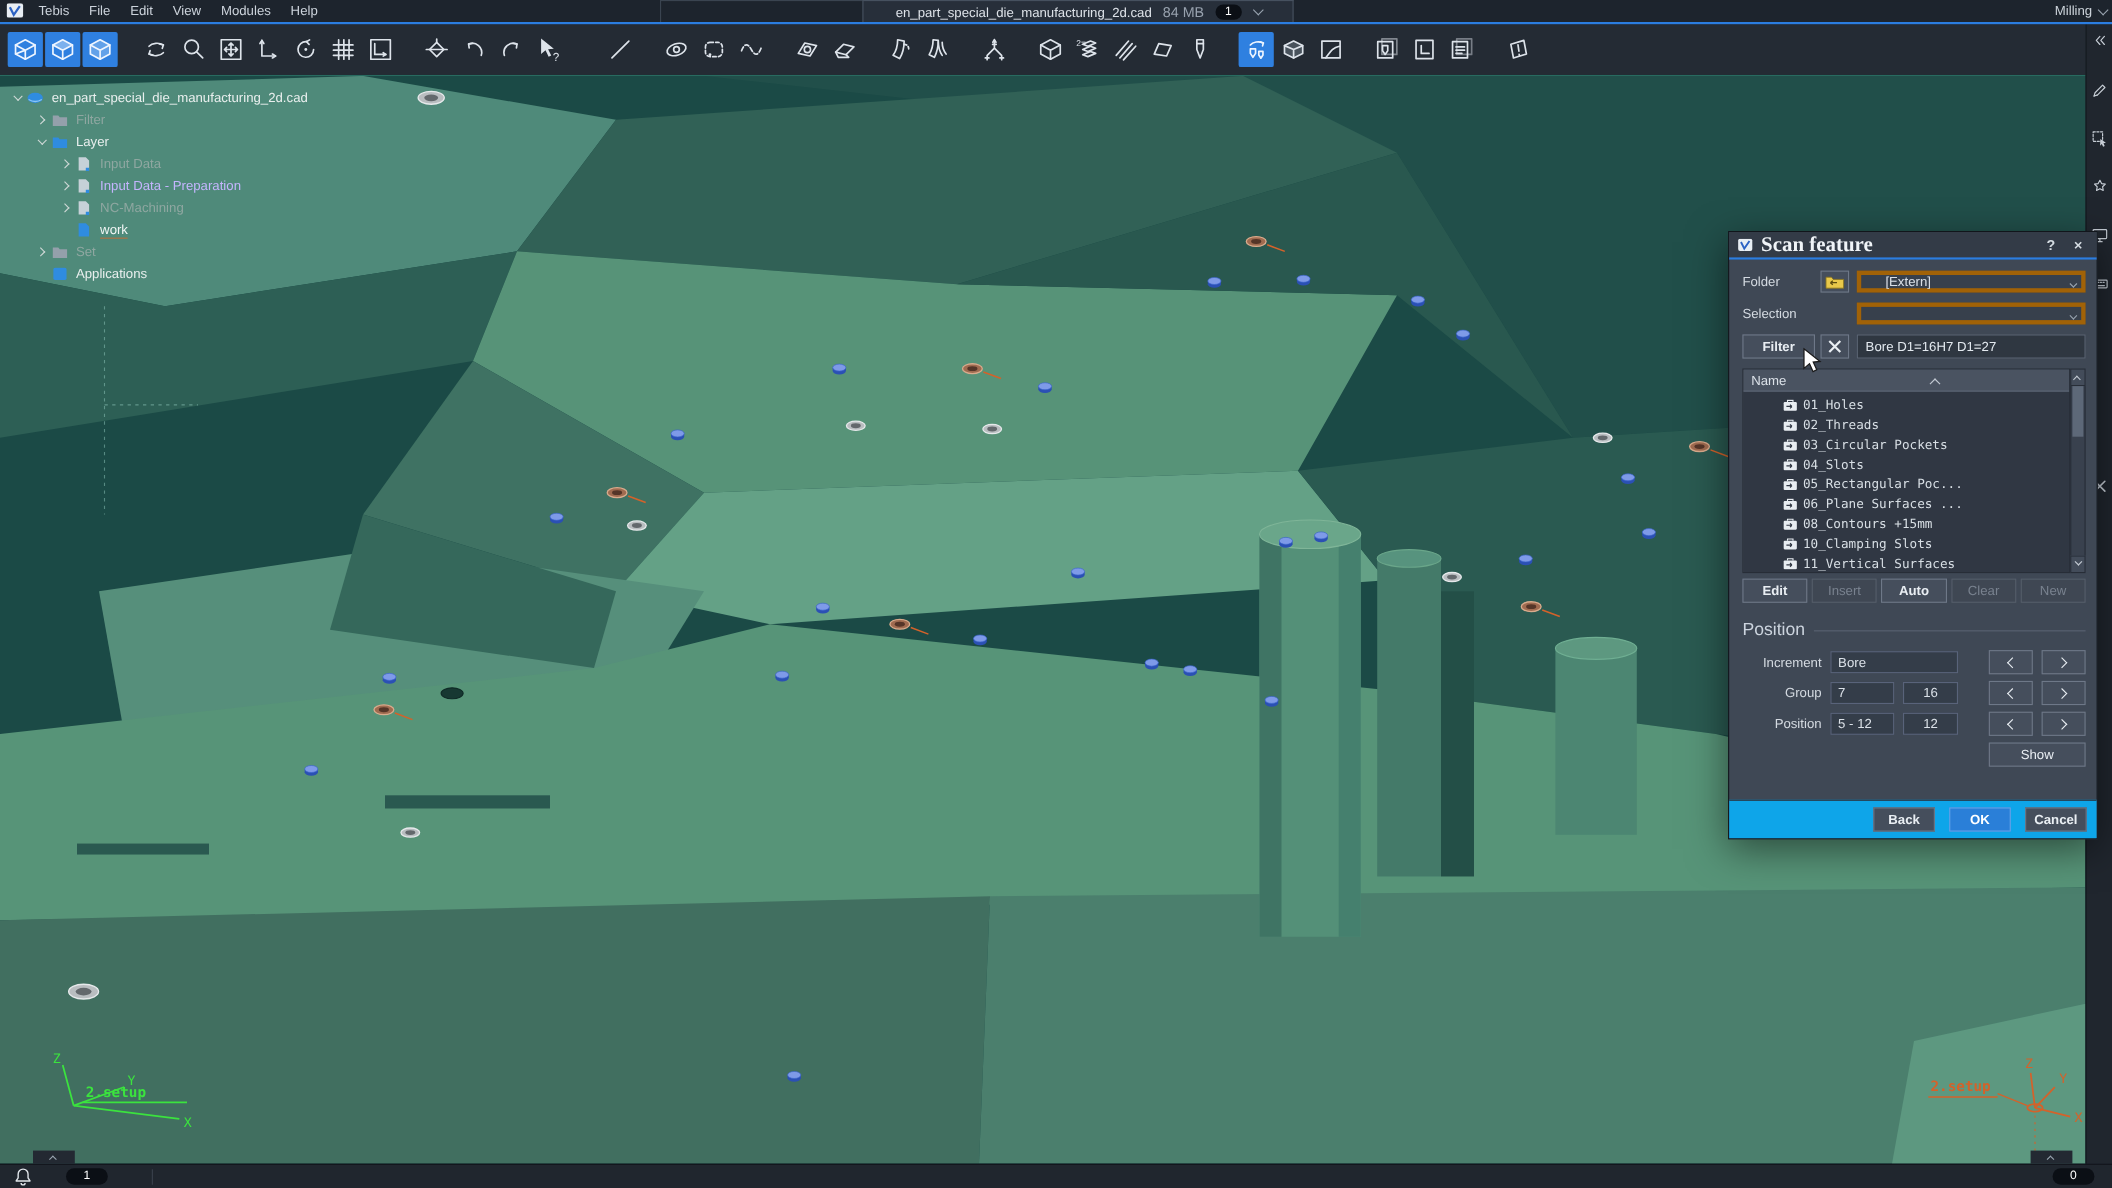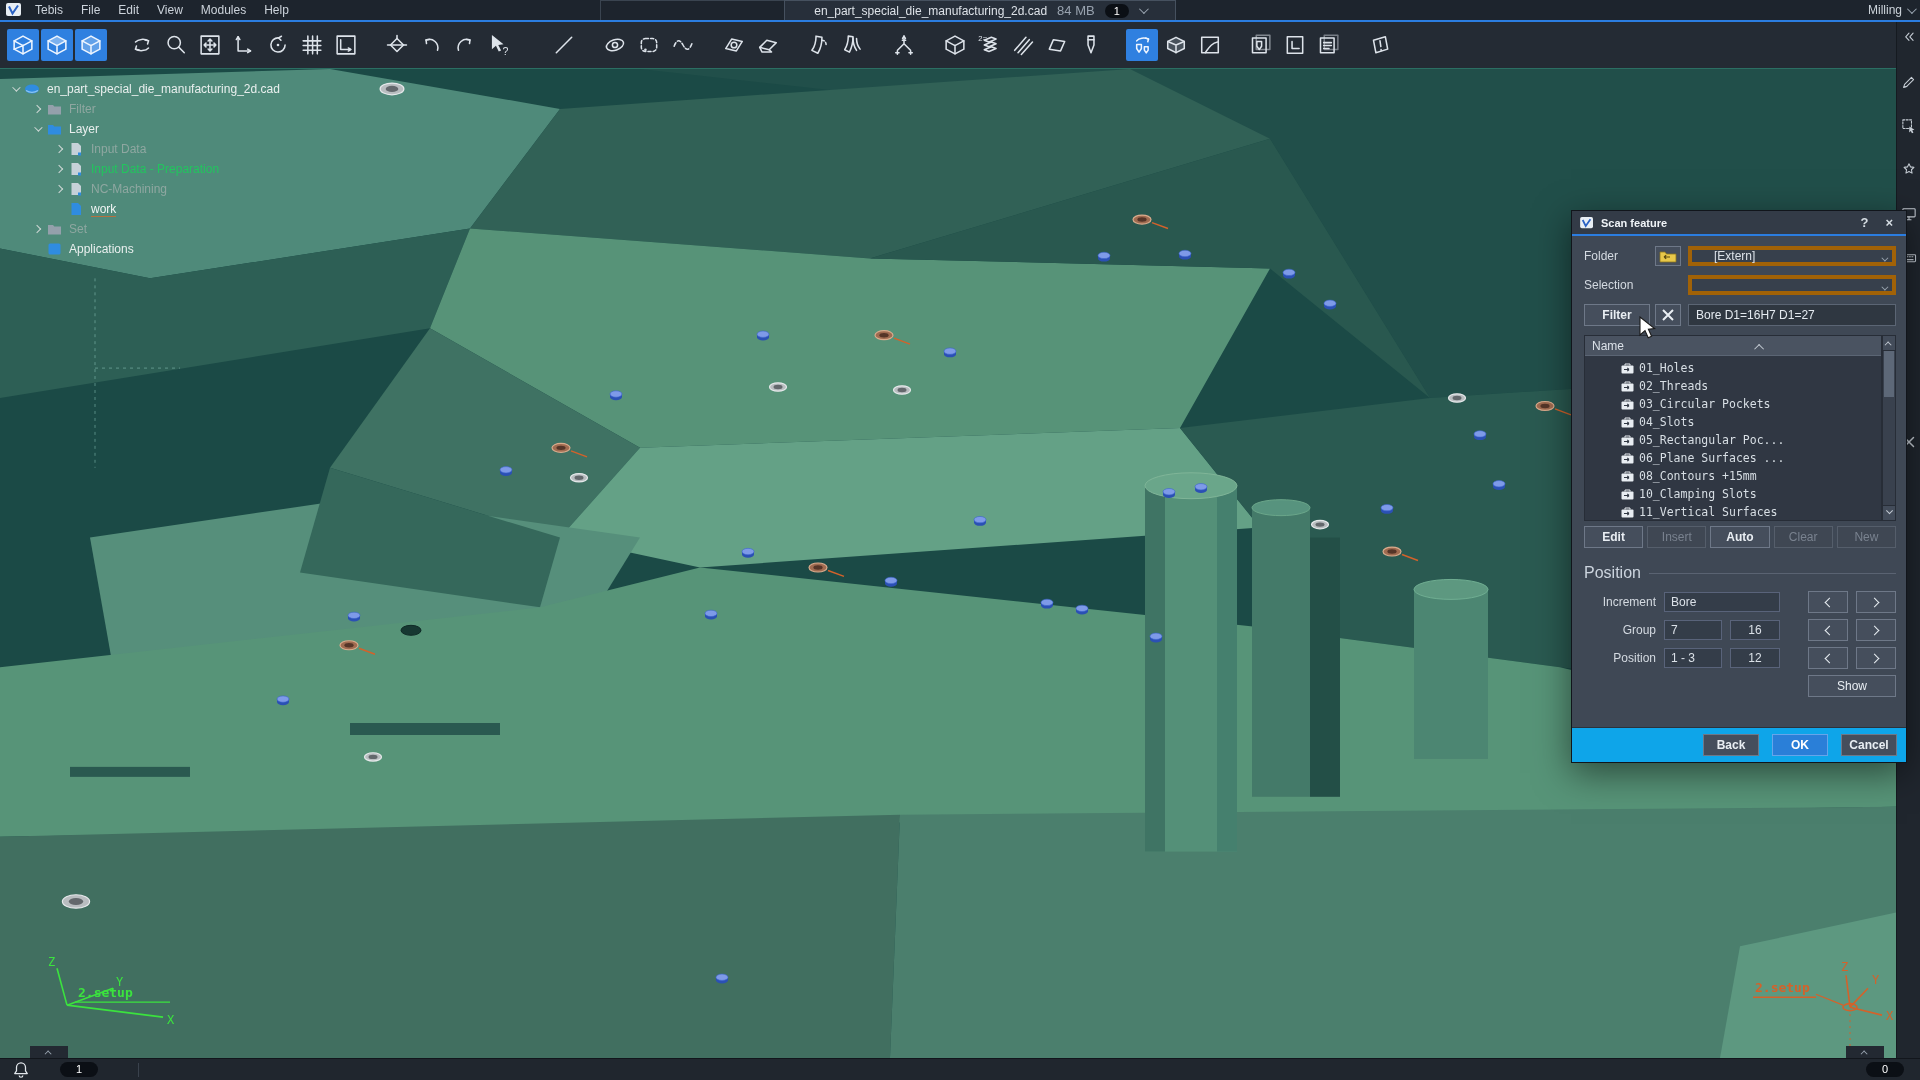--- a/index.html
+++ b/index.html
@@ -39,27 +39,27 @@
   .viewport { position:absolute; left:0; top:68px; right:24px; bottom:22px; background:#1b4a46;
     border-top:1px solid #2b6f63; overflow:hidden; }
   .scene { position:absolute; inset:0; width:100%; height:100%; }
   .tree { position:absolute; left:8px; top:10px; font-size:12px; z-index:3; }
   .trow { display:flex; align-items:center; height:20px; }
   .texp { width:14px; display:flex; justify-content:center; }
   .texp .chev { border-color:#cfd8d6; width:6px; height:6px; }
   .ticonbox { width:20px; display:flex; justify-content:center; margin-right:5px; }
   .tlabel { color:#e9efee; white-space:nowrap; }
   .trow.dim .tlabel { color:#8fa7a1; }
-  .trow.mid .tlabel { color:#22c55e; }
+  .trow.mid .tlabel { color:#c4b5fd; }
   .trow.active .tlabel { color:#f2f6f5; border-bottom:1.5px solid #b5713f; }
   .dialog { position:absolute; left:1571px; top:210px; width:336px; height:553px; background:#3f4855;
     border:1px solid #11151b; box-shadow:0 10px 34px rgba(0,0,0,.5); z-index:10; font-size:12px; color:#dbe1e8; }
   .dlg-title { height:25px; background:#333b47; border-bottom:2px solid #2b7de0; display:flex; align-items:center;
     padding:0 8px; gap:7px; }
-  .dlg-title-text { font-weight:bold; font-size:11px; color:#f0f4f8; flex:1; }
+  .dlg-title-text { font-weight:bold; font-size:19px; color:#f0f4f8; flex:1;font-family:Liberation Serif, serif; }
   .dlg-help,.dlg-close { font-weight:bold; color:#d6dde3; padding:0 5px; font-size:13px; }
   .dlg-body { padding:10px 10px 0 12px; }
   .drow { display:grid; grid-template-columns:64px 26px 1fr; gap:7px; align-items:center; margin-bottom:9px; }
   .dlabel { color:#d4dae1; }
   .select { height:20px; background:#37404c; border:4px solid #a16207; display:flex; align-items:center;
     padding:0 22px; position:relative; }
   .select .chev { position:absolute; right:6px; top:7px; width:5px; height:5px; }
   .folder-btn { width:26px; height:20px; background:#454e5c; border:1px solid #6e7888; display:flex;
     align-items:center; justify-content:center; }
   .btn { background:#454e5c; border:1px solid #6e7888; color:#e9eef3; display:flex; align-items:center;
@@ -814,21 +814,21 @@
         <span class="pfield">7</span>
         <span class="pfield ctr">16</span>
         <span></span>
         <span class="btn arrbtn">
           <span class="chev" style="transform:rotate(135deg);margin-left:3px"></span>
         </span>
         <span class="btn arrbtn">
           <span class="chev" style="transform:rotate(-45deg);margin-right:3px"></span>
         </span>
         <span class="plabel">Position</span>
-        <span class="pfield">1 - 3</span>
+        <span class="pfield">5 - 12</span>
         <span class="pfield ctr">12</span>
         <span></span>
         <span class="btn arrbtn">
           <span class="chev" style="transform:rotate(135deg);margin-left:3px"></span>
         </span>
         <span class="btn arrbtn">
           <span class="chev" style="transform:rotate(-45deg);margin-right:3px"></span>
         </span>
         <span></span>
         <span></span>

